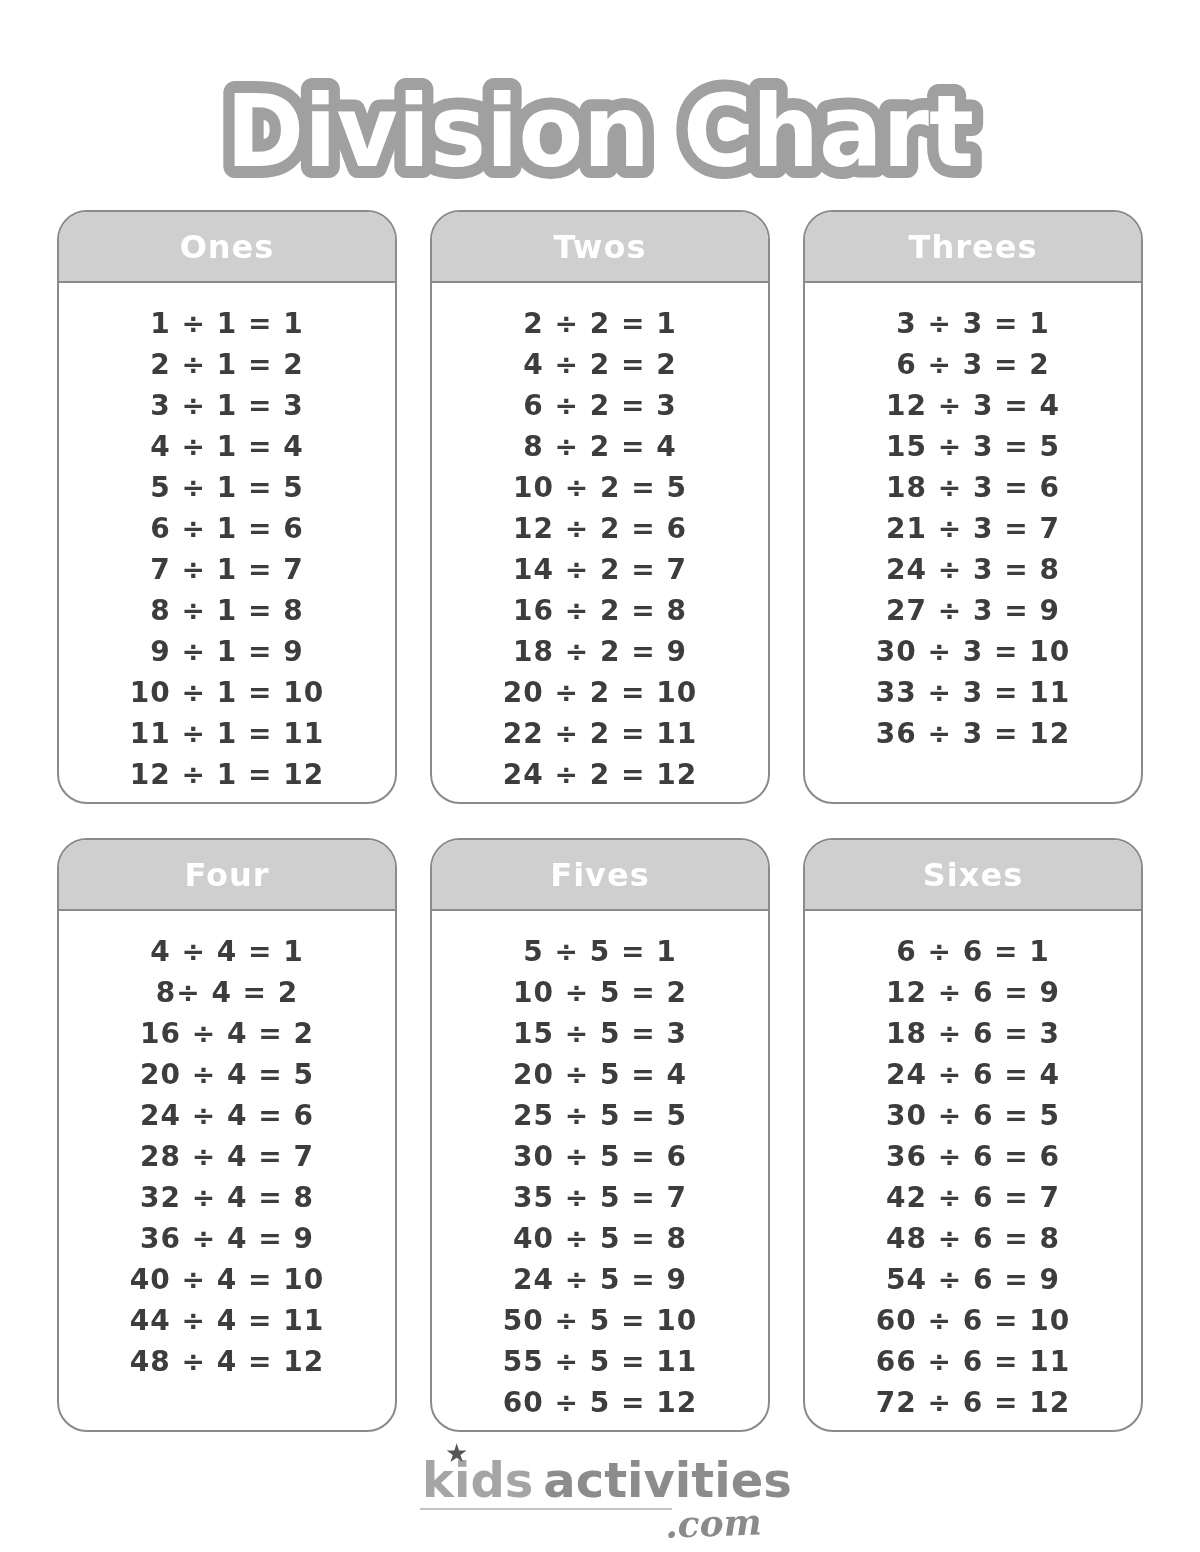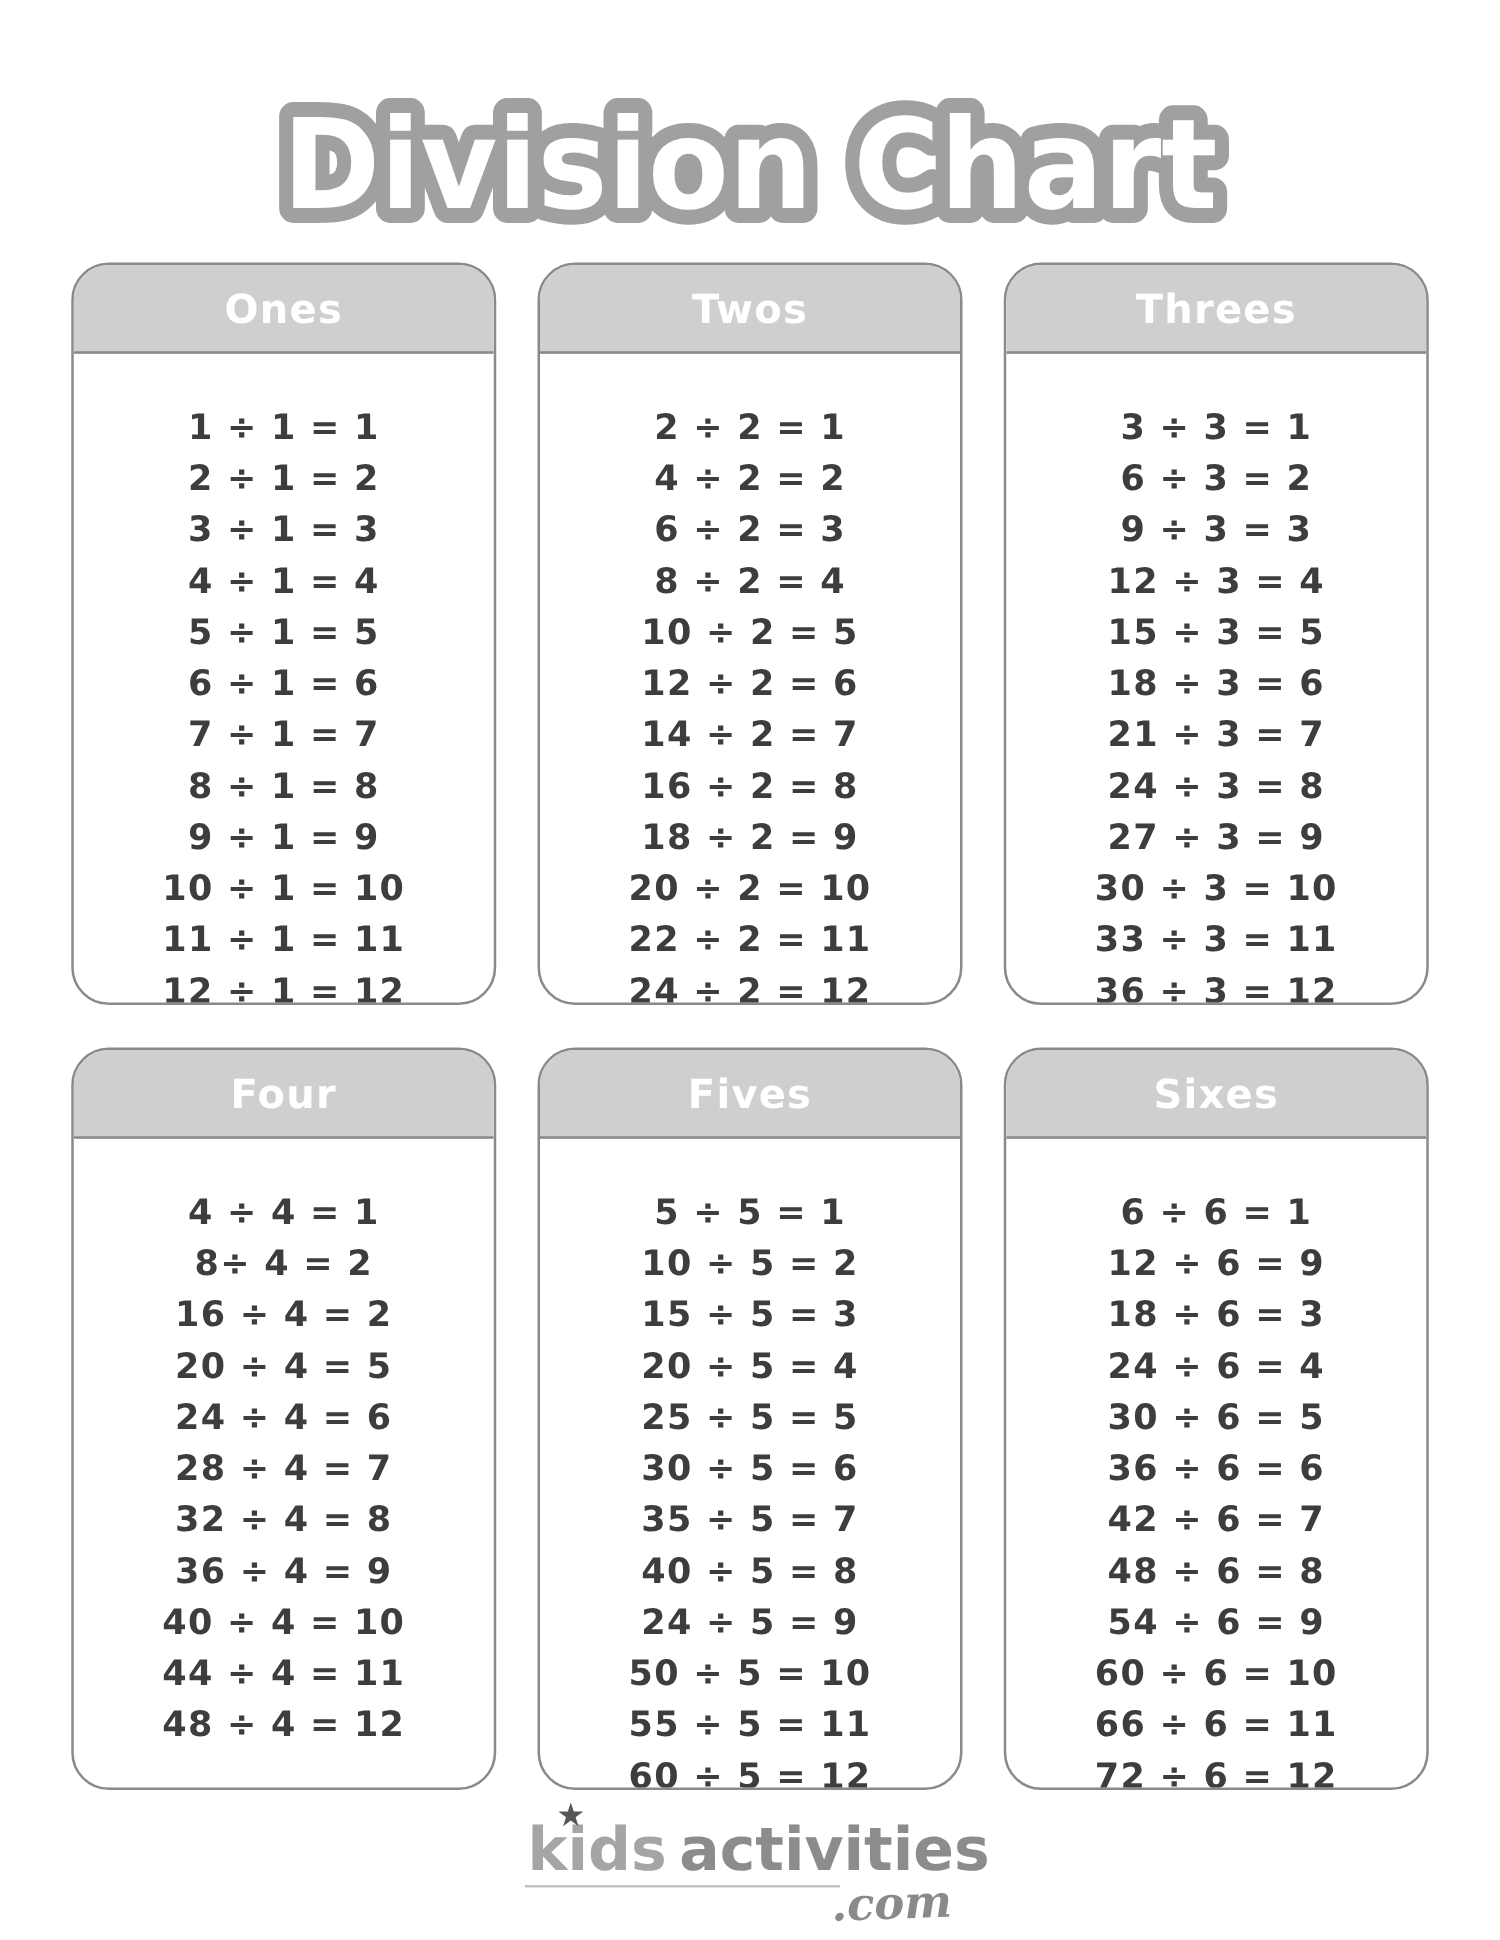--- a/index.html
+++ b/index.html
@@ -50,21 +50,21 @@
     border-bottom: 2px solid #8a8a8a;
     display: flex;
     align-items: center;
     justify-content: center;
     color: #ffffff;
     font-size: 32px;
     font-weight: bold;
     letter-spacing: 1px;
   }
   .card-body {
-    padding-top: 38px;
+    padding-top: 20px;
   }
   .eq {
     height: 41px;
     line-height: 41px;
     text-align: center;
     font-size: 28px;
     font-weight: bold;
     color: #3d3d3d;
     letter-spacing: 1px;
     white-space: pre;
@@ -161,21 +161,20 @@
         <div class="eq">20 ÷ 2 = 10</div>
         <div class="eq">22 ÷ 2 = 11</div>
         <div class="eq">24 ÷ 2 = 12</div>
       </div>
     </section>
     <section class="card">
       <header class="card-header">Threes</header>
       <div class="card-body">
         <div class="eq">3 ÷ 3 = 1</div>
         <div class="eq">6 ÷ 3 = 2</div>
-        <div class="eq">9 ÷ 3 = 3</div>
         <div class="eq">12 ÷ 3 = 4</div>
         <div class="eq">15 ÷ 3 = 5</div>
         <div class="eq">18 ÷ 3 = 6</div>
         <div class="eq">21 ÷ 3 = 7</div>
         <div class="eq">24 ÷ 3 = 8</div>
         <div class="eq">27 ÷ 3 = 9</div>
         <div class="eq">30 ÷ 3 = 10</div>
         <div class="eq">33 ÷ 3 = 11</div>
         <div class="eq">36 ÷ 3 = 12</div>
       </div>

